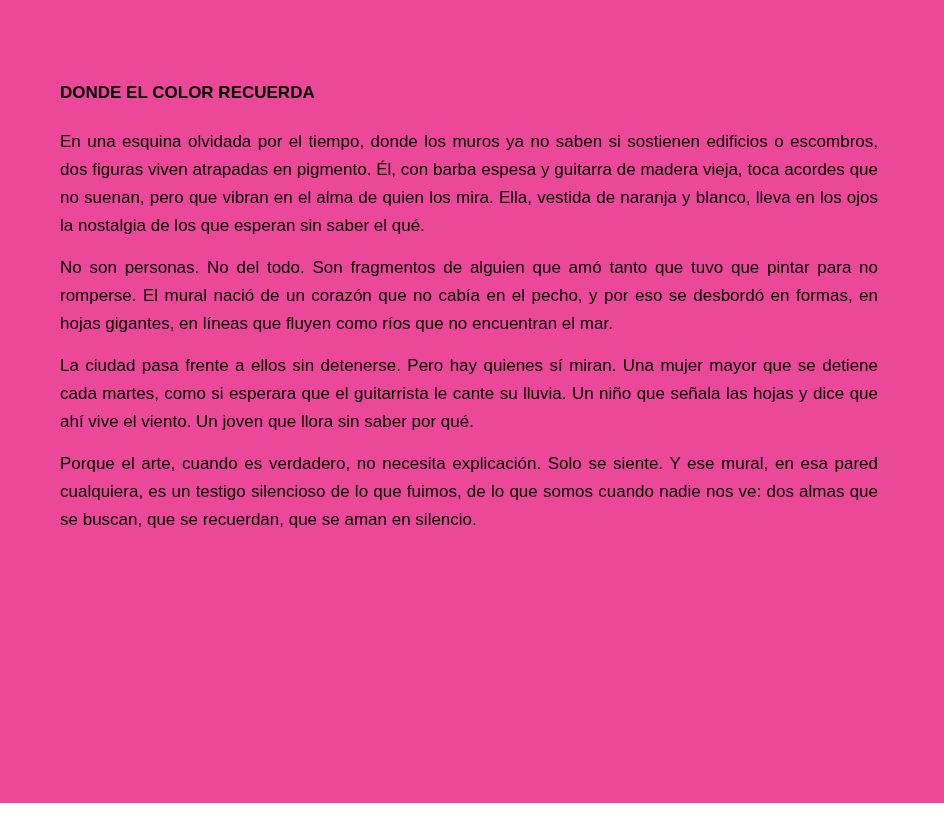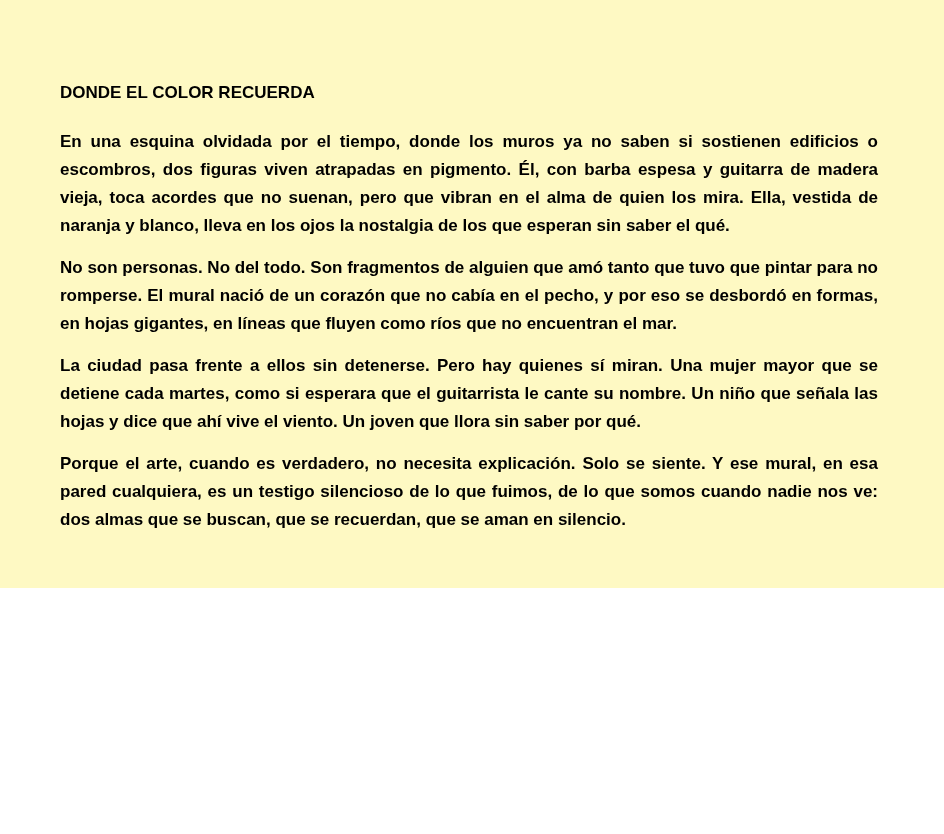--- a/index.html
+++ b/index.html
@@ -10,47 +10,47 @@
     width: 944px;
     height: 834px;
     background: #ffffff;
     color: #000000;
     font-family: "Liberation Sans", sans-serif;
     overflow: hidden;
   }
   .page {
     box-sizing: border-box;
     width: 944px;
-    height: 588px;
+    height: 803px;
     padding: 79px 66px 15px 60px;
-    background: #fef9c3;
+    background: #ec4899;
   }
   .doc-title {
     font-size: 17px;
     font-weight: 700;
     line-height: 28px;
     margin: 0 0 21px 0;
     color: #000000;
   }
   .doc-paragraph {
     font-size: 17px;
-    font-weight: 700;
+    font-weight: 400;
     line-height: 28px;
     margin: 0 0 14px 0;
     text-align: justify;
     color: #000000;
   }
 </style>
 </head>
 <body>
 
 <div class="page">
   <h1 class="doc-title">DONDE EL COLOR RECUERDA</h1>
 
   <p class="doc-paragraph">En una esquina olvidada por el tiempo, donde los muros ya no saben si sostienen edificios o escombros, dos figuras viven atrapadas en pigmento. Él, con barba espesa y guitarra de madera vieja, toca acordes que no suenan, pero que vibran en el alma de quien los mira. Ella, vestida de naranja y blanco, lleva en los ojos la nostalgia de los que esperan sin saber el qué.</p>
 
   <p class="doc-paragraph">No son personas. No del todo. Son fragmentos de alguien que amó tanto que tuvo que pintar para no romperse. El mural nació de un corazón que no cabía en el pecho, y por eso se desbordó en formas, en hojas gigantes, en líneas que fluyen como ríos que no encuentran el mar.</p>
 
 
-  <p class="doc-paragraph">La ciudad pasa frente a ellos sin detenerse. Pero hay quienes sí miran. Una mujer mayor que se detiene cada martes, como si esperara que el guitarrista le cante su nombre. Un niño que señala las hojas y dice que ahí vive el viento. Un joven que llora sin saber por qué.</p>
+  <p class="doc-paragraph">La ciudad pasa frente a ellos sin detenerse. Pero hay quienes sí miran. Una mujer mayor que se detiene cada martes, como si esperara que el guitarrista le cante su lluvia. Un niño que señala las hojas y dice que ahí vive el viento. Un joven que llora sin saber por qué.</p>
 
   <p class="doc-paragraph">Porque el arte, cuando es verdadero, no necesita explicación. Solo se siente. Y ese mural, en esa pared cualquiera, es un testigo silencioso de lo que fuimos, de lo que somos cuando nadie nos ve: dos almas que se buscan, que se recuerdan, que se aman en silencio.</p>
 </div>
 
 </body></html>

